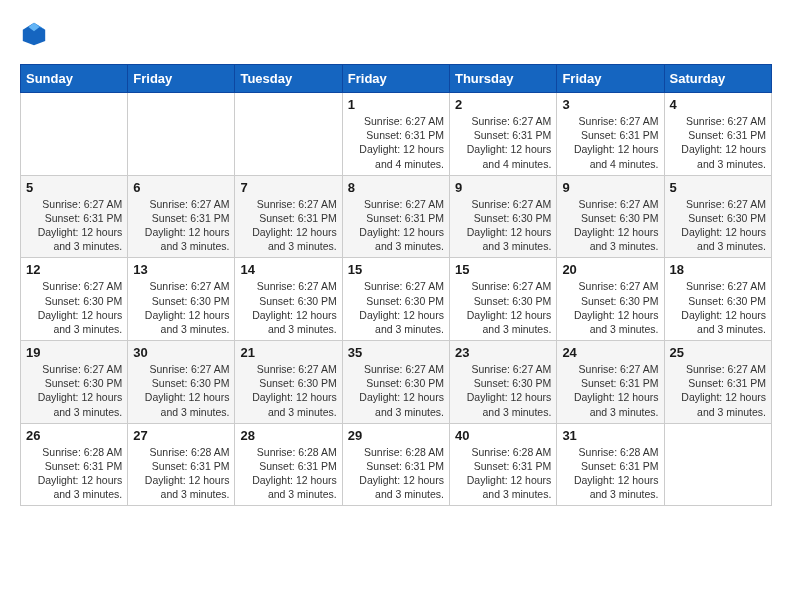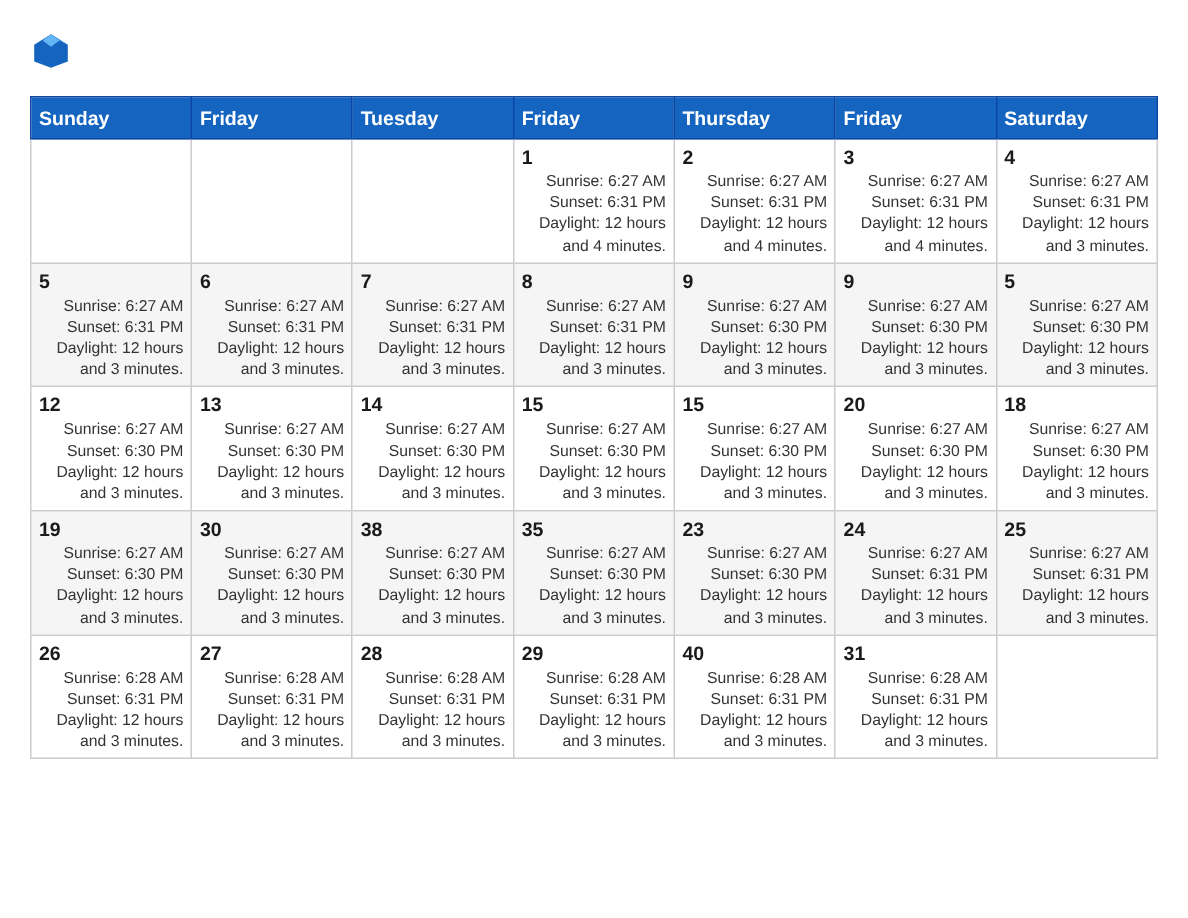--- a/index.html
+++ b/index.html
@@ -206,21 +206,21 @@
       <tr>
         <td>
           <div class="day-number">19</div>
           <div class="day-info">Sunrise: 6:27 AM<br>Sunset: 6:30 PM<br>Daylight: 12 hours<br>and 3 minutes.</div>
         </td>
         <td>
           <div class="day-number">30</div>
           <div class="day-info">Sunrise: 6:27 AM<br>Sunset: 6:30 PM<br>Daylight: 12 hours<br>and 3 minutes.</div>
         </td>
         <td>
-          <div class="day-number">38</div>
+          <div class="day-number">21</div>
           <div class="day-info">Sunrise: 6:27 AM<br>Sunset: 6:30 PM<br>Daylight: 12 hours<br>and 3 minutes.</div>
         </td>
         <td>
           <div class="day-number">35</div>
           <div class="day-info">Sunrise: 6:27 AM<br>Sunset: 6:30 PM<br>Daylight: 12 hours<br>and 3 minutes.</div>
         </td>
         <td>
           <div class="day-number">23</div>
           <div class="day-info">Sunrise: 6:27 AM<br>Sunset: 6:30 PM<br>Daylight: 12 hours<br>and 3 minutes.</div>
         </td>

